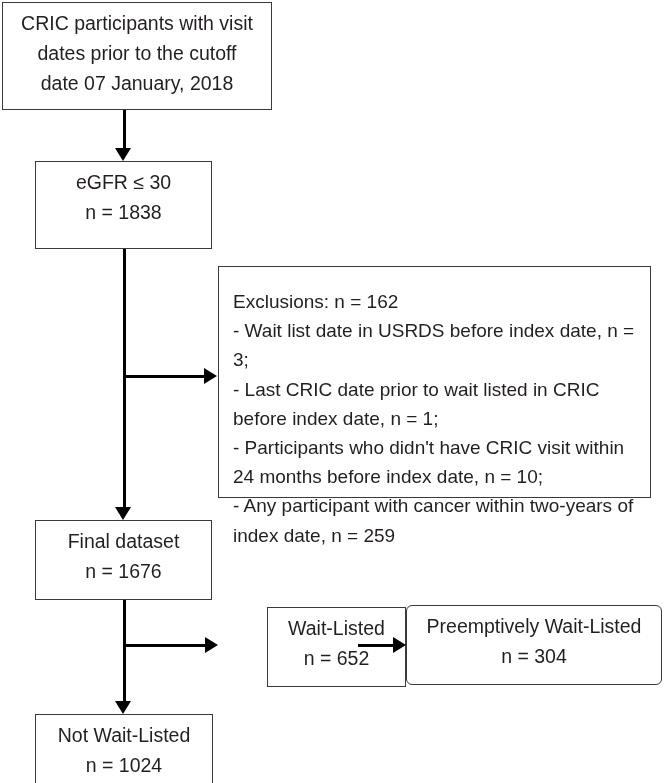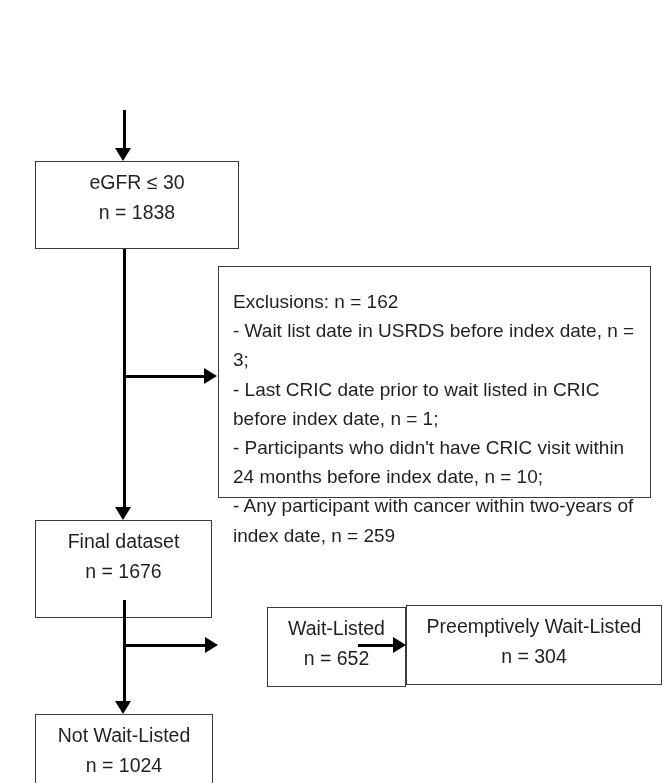--- a/index.html
+++ b/index.html
@@ -37,25 +37,25 @@
     padding-top: 20px;
     font-size: 19px;
     line-height: 29.2px;
   }
   .node-left .line {
     white-space: normal;
   }
 
   
   #node-source      { left: 2px;   top: 2px;   width: 270px; height: 108px; }
-  #node-egfr        { left: 35px;  top: 161px; width: 204px; height: 88px; }
+  #node-egfr        { left: 35px;  top: 161px; width: 177px; height: 88px; }
   #node-exclusions  { left: 218px; top: 266px; width: 433px; height: 232px; }
-  #node-final       { left: 35px;  top: 520px; width: 177px; height: 98px; }
+  #node-final       { left: 35px;  top: 520px; width: 177px; height: 80px; }
   #node-waitlisted  { left: 219px; top: 607px; width: 139px; height: 80px; margin-left: 48px; }
-  #node-preemptive  { left: 406px; top: 605px; width: 256px; height: 80px; }
+  #node-preemptive  { left: 406px; top: 605px; width: 256px; height: 80px; border-radius: 6px; }
   #node-notwait     { left: 35px;  top: 714px; width: 178px; height: 80px; }
 
   
   .conn {
     position: absolute;
     background: #000000;
   }
   .v-line { width: 3px; }
   .h-line { height: 3px; }
 
@@ -93,20 +93,25 @@
   #conn-wait-a          { left: 205px; top: 637px; }
   
   #conn-pre-h           { left: 358px; top: 644px; width: 38px; }
   #conn-pre-a           { left: 393px; top: 637px; }
 </style>
 </head>
 <body>
 
 <div id="flowchart">
 
+  <div class="node" id="node-source">
+    <span class="line">CRIC participants with visit</span>
+    <span class="line">dates prior to the cutoff</span>
+    <span class="line">date 07 January, 2018</span>
+  </div>
 
   <div class="node" id="node-egfr">
     <span class="line">eGFR ≤ 30</span>
     <span class="line">n = 1838</span>
   </div>
 
   <div class="node node-left" id="node-exclusions">
     <span class="line">Exclusions: n = 162</span>
     <span class="line">- Wait list date in USRDS before index date, n = 3;</span>
     <span class="line">- Last CRIC date prior to wait listed in CRIC before index date, n = 1;</span>

